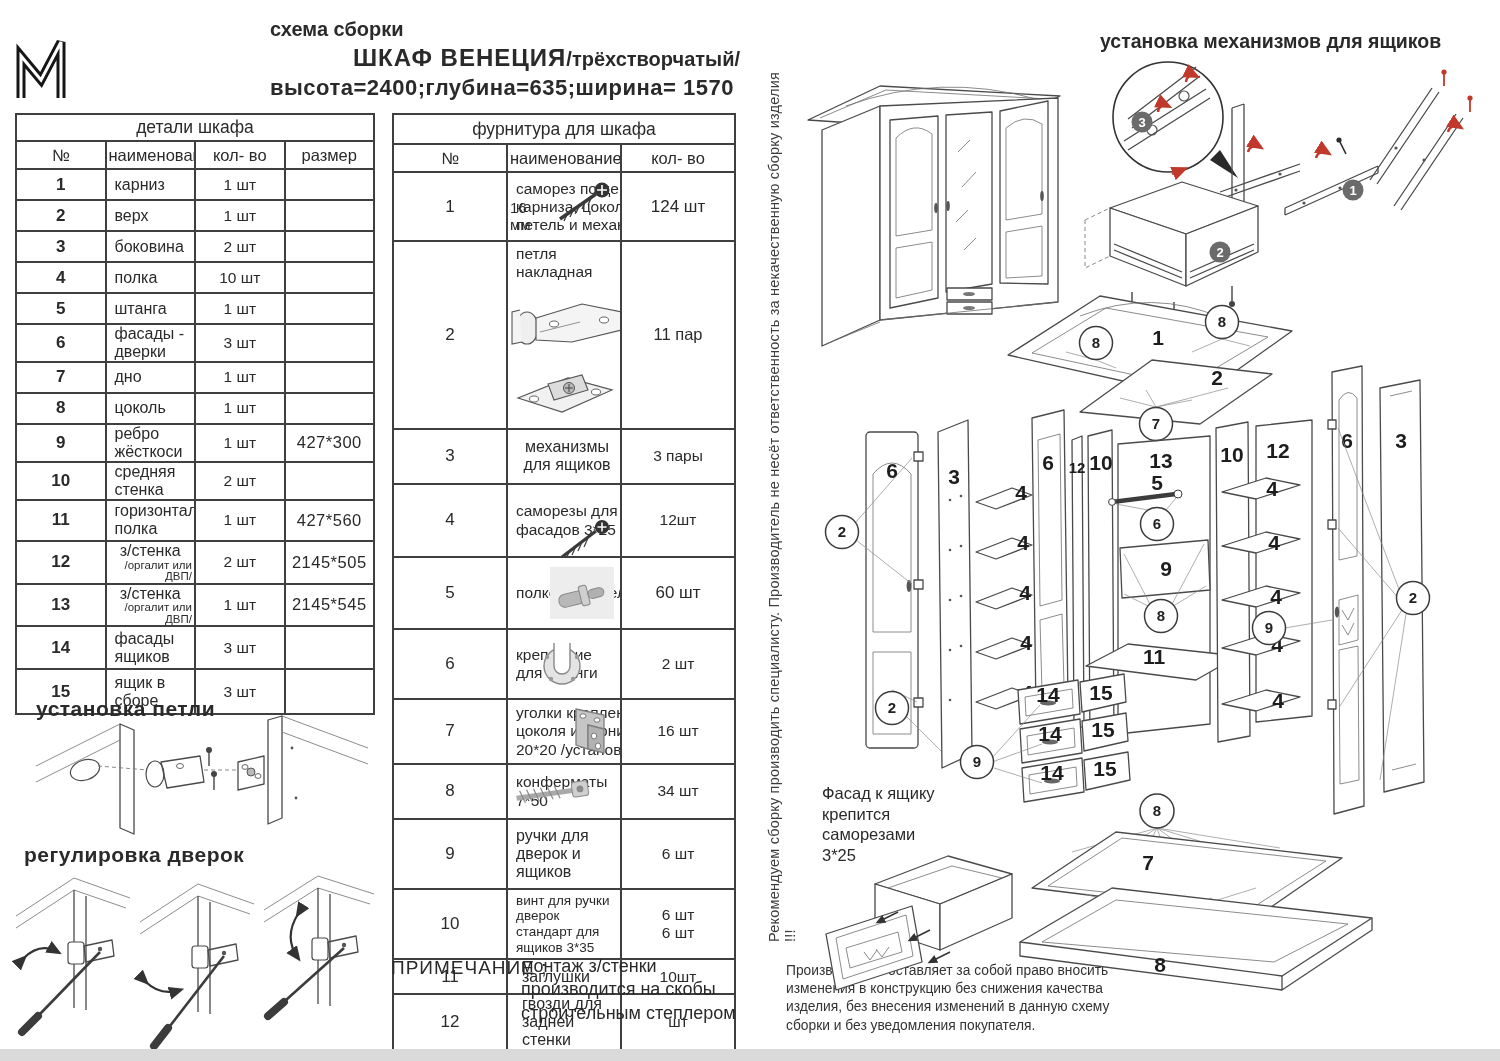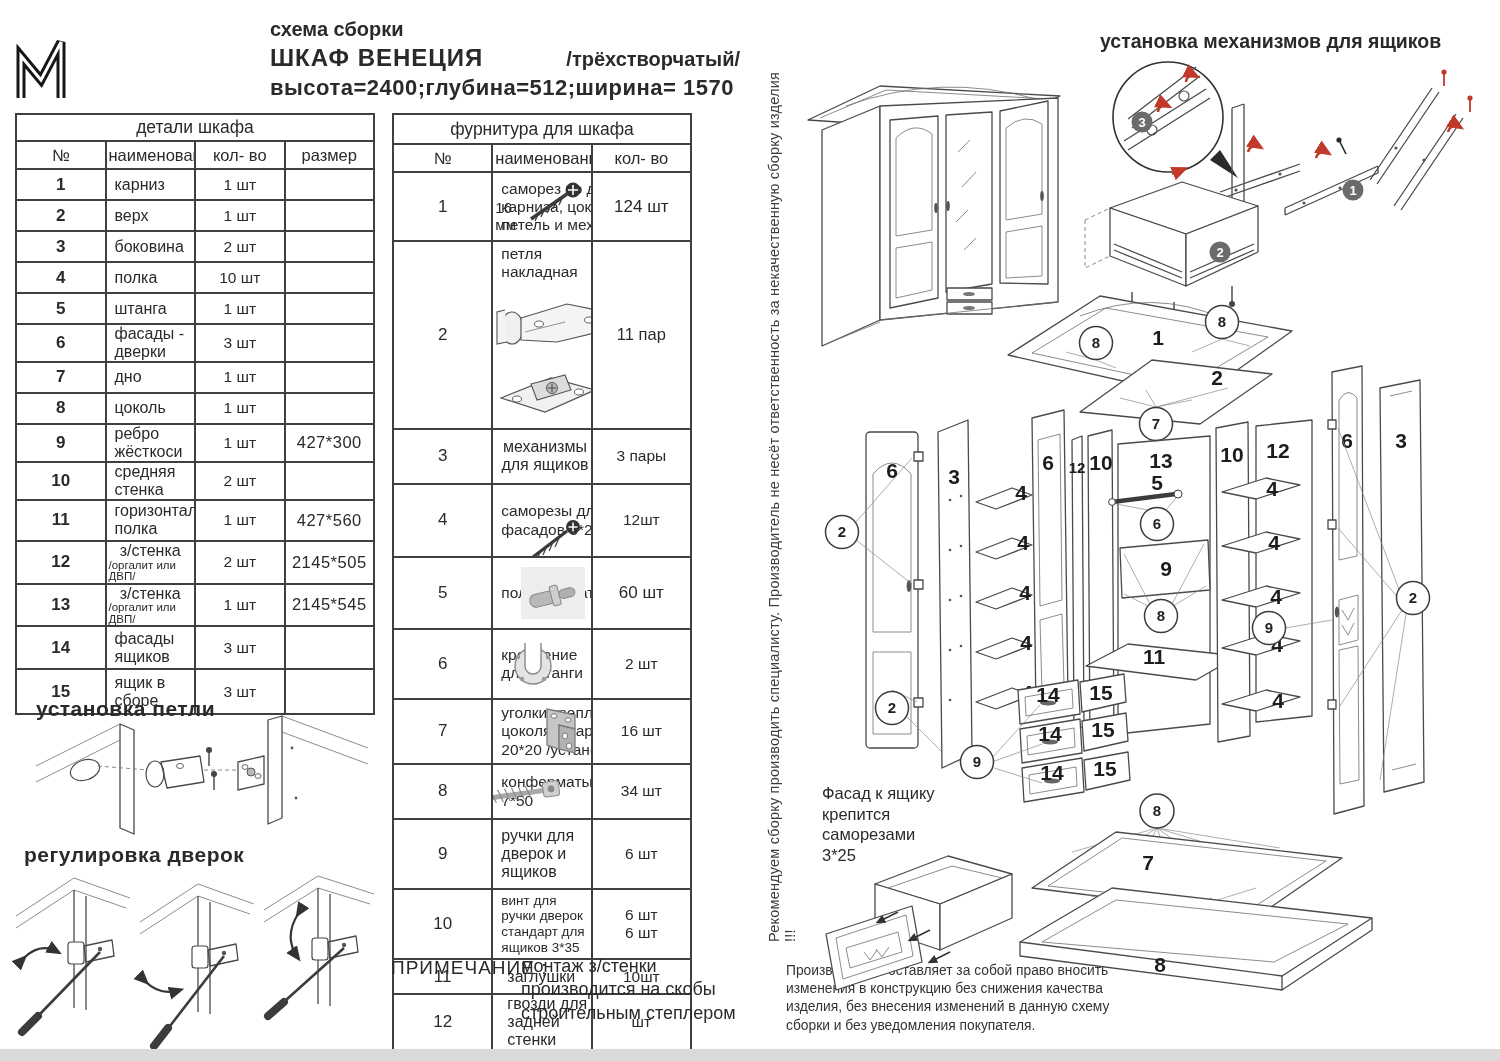--- a/index.html
+++ b/index.html
@@ -4,35 +4,35 @@
 <style>
   :root{ --ink:#2a2a2a; --line:#4a4a4a; --accent_red:#c0392b; --metal:#bdbdbd; --metal_dark:#8a8a8a; }
   html,body{margin:0;padding:0;background:#fff;}
   .page{position:relative;width:1500px;height:1061px;background:#fff;overflow:hidden;
         font-family:"Liberation Sans",sans-serif;color:var(--ink,#2a2a2a);}
   .abs{position:absolute;}
   
   .brand-text{position:absolute;left:82px;top:30px;font-size:22px;font-weight:500;line-height:1.55;color:#1c1c1c;}
   .title-block{position:absolute;left:270px;top:18px;width:470px;}
   .doc-type{font-size:20px;font-weight:700;}
-  .prod-line{display:flex;justify-content:space-between;align-items:baseline;margin-top:3px;}
+  .prod-line{display:flex;justify-content:flex-end;align-items:baseline;margin-top:3px;}
   .prod-name{font-size:24px;font-weight:700;letter-spacing:1px;}
   .prod-variant{font-size:20px;font-weight:700;}
   .prod-dims{font-size:22px;font-weight:700;margin-top:3px;letter-spacing:.5px;}
   
   table.tbl{border-collapse:collapse;table-layout:fixed;position:absolute;background:#fff;}
   table.tbl td{border:2px solid #3f3f3f;padding:0 2px;vertical-align:middle;overflow:hidden;}
   .t-title td{font-size:17.5px;text-align:center;font-weight:500;}
   .t-head td{font-size:16.5px;text-align:center;}
   .c-num{text-align:center;font-weight:700;font-size:17px;}
   .c-name{text-align:left;padding-left:8px !important;font-size:16px;line-height:1.12;margin-top:16px;}
   .c-qty{text-align:center;font-size:15.5px;}
   .c-size{text-align:center;font-size:16.5px;letter-spacing:.5px;}
   .cent{text-align:center;padding-left:2px !important;}
-  .sub{font-size:11.5px;text-align:left;line-height:1;}
+  .sub{font-size:11.5px;text-align:right;line-height:1;}
   .hw-name{position:relative;height:100%;}
   .hw-label{display:block;padding:3px 2px 2px 6px;font-size:15.5px;line-height:1.18;}
   .hw-note{position:absolute;right:70px;bottom:3px;font-size:15px;}
   .hw-icons{text-align:center;}
   .hw-icon-tr{position:absolute;right:2px;top:4px;}
   .hw-icon-mr{position:absolute;right:2px;top:50%;transform:translateY(-50%);}
   .sm .hw-label{font-size:13.5px;}
   
   .sec-h{position:absolute;font-size:21px;font-weight:700;letter-spacing:.5px;}
   .note-label{position:absolute;left:391px;top:957px;font-size:19px;letter-spacing:1px;}
@@ -66,21 +66,21 @@
   <svg class="abs" style="left:14px;top:22px" width="62" height="80" viewBox="0 0 62 80">
     <path d="M7,76 V34 L27,58 L47,20 V76" fill="none" stroke="#161616" stroke-width="9"></path>
     <path d="M7,76 V34 L27,58 L47,20 V76" fill="none" stroke="#ffffff" stroke-width="3"></path>
   </svg>
   <div class="title-block">
     <div class="doc-type">схема сборки</div>
     <div class="prod-line">
       <span class="prod-name">ШКАФ ВЕНЕЦИЯ</span>
       <span class="prod-variant">/трёхстворчатый/</span>
     </div>
-    <div class="prod-dims">высота=2400;глубина=512;ширина= 1570</div>
+    <div class="prod-dims">высота=2400;глубина=635;ширина= 1570</div>
   </div>
 
   <table class="tbl" style="left:15px;top:113px;width:360px">
     <tbody>
         <tr class="t-title" style="height:27px">
           <td colspan="4">детали шкафа</td>
         </tr>
     <tr class="t-head" style="height:28px">
       <td style="width:58px">№</td>
       <td style="width:142px">наименование</td>
@@ -179,21 +179,21 @@
         </tr>
     <tr style="height:45px">
           <td class="c-num">15</td>
           <td class="c-name">ящик в сборе</td>
           <td class="c-qty">3 шт</td>
           <td class="c-size"></td>
         </tr>
   </tbody>
     </table>
 
-  <table class="tbl" style="left:392px;top:113px;width:300px">
+  <table class="tbl" style="left:392px;top:113px;width:344px">
     <tbody>
         <tr class="t-title" style="height:30px">
           <td colspan="3">фурнитура для шкафа</td>
         </tr>
     <tr class="t-head" style="height:28px">
       <td style="width:44px">№</td>
       <td style="width:236px">наименование</td>
       <td style="width:70px">кол- во</td>
     </tr>
     <tr style="height:69px">

